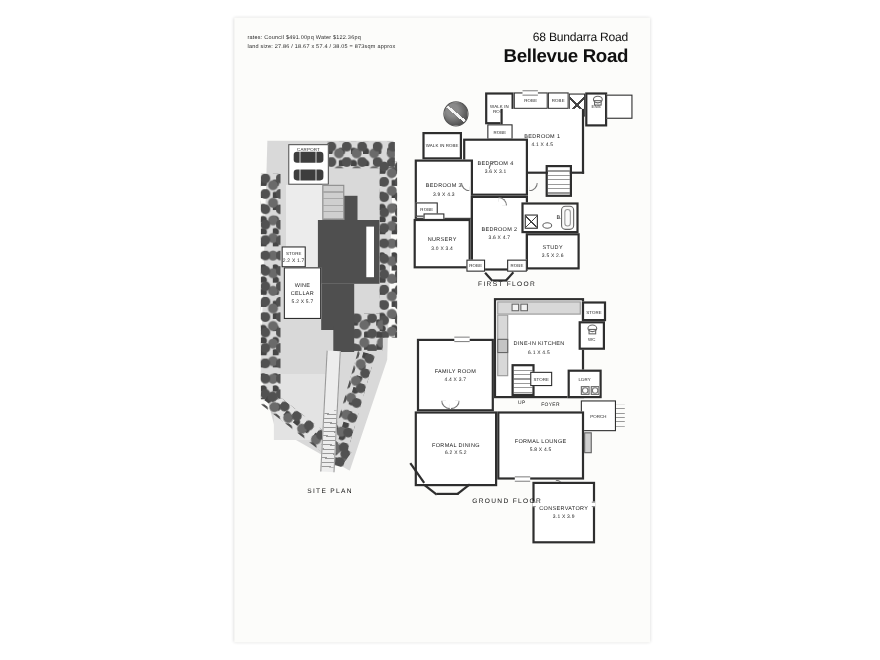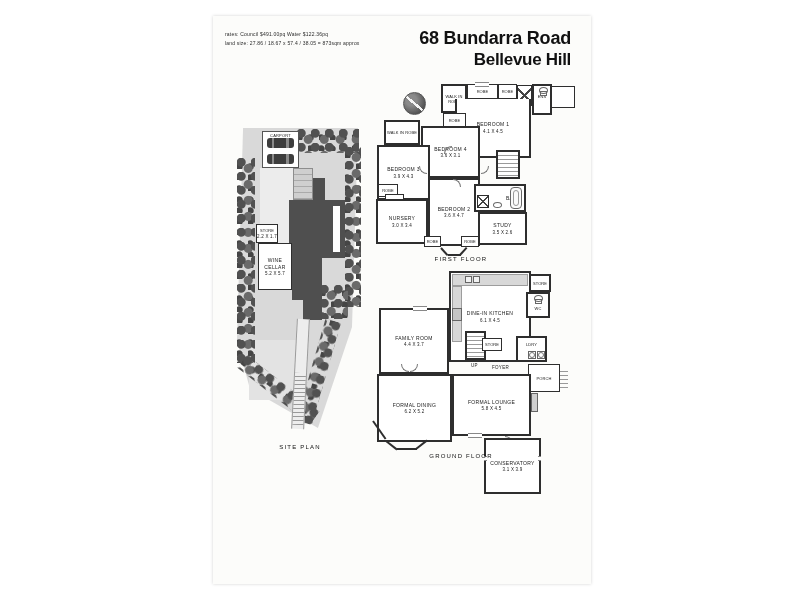--- a/index.html
+++ b/index.html
@@ -2,21 +2,21 @@
 <html><head>
 <meta charset="utf-8">
 <style>
   html,body{margin:0;padding:0;background:#ffffff;width:800px;height:600px;overflow:hidden;
     font-family:"Liberation Sans", sans-serif;}
   .page{position:absolute;left:213px;top:16px;width:378px;height:568px;background:#fcfcfa;
     box-shadow:0 0 3px rgba(0,0,0,.18);}
   
   .meta{position:absolute;left:12px;top:14px;font-size:5px;color:#2a2a2a;line-height:1.7;letter-spacing:.2px;}
   .addr{position:absolute;right:20px;top:12px;text-align:right;color:#111;}
-  .addr1{font-size:18px;font-weight:700;letter-spacing:-.2px;}
+  .addr1{font-size:11px;font-weight:400;letter-spacing:-.2px;}
   .addr2{font-size:17px;font-weight:800;letter-spacing:-.3px;margin-top:1px;}
   
   .room{position:absolute;border:2px solid #2e2e2e;background:#ffffff;display:flex;flex-direction:column;
     align-items:center;justify-content:center;text-align:center;box-sizing:border-box;}
   .room.thin{border-width:1px;}
   .rl{font-size:5px;color:#1a1a1a;letter-spacing:.3px;line-height:1.25;}
   .rd{font-size:4.5px;color:#1a1a1a;letter-spacing:.2px;margin-top:1px;}
   .tiny .rl{font-size:4px;letter-spacing:.1px;}
   .plan-title{position:absolute;font-size:6px;color:#111;letter-spacing:1.2px;text-align:center;width:100px;}
   .flabel{position:absolute;font-size:4.5px;color:#1a1a1a;letter-spacing:.3px;}
@@ -71,21 +71,21 @@
 <body>
 
 <div class="page">
 
   <div class="meta">
     <div>rates: Council $491.00pq   Water $122.36pq</div>
     <div>land size: 27.86 / 18.67 x 57.4 / 38.05 = 873sqm approx</div>
   </div>
   <div class="addr">
     <div class="addr1">68 Bundarra Road</div>
-    <div class="addr2">Bellevue Hill</div>
+    <div class="addr2">Bellevue Road</div>
   </div>
 
   <div class="site">
     <div class="site-base"></div>
     <div class="patch" style="left:25px;top:43px;width:33px;height:77px;"></div>
     <div class="patch" style="left:14px;top:215px;width:50px;height:60px;background:#e3e3e3;"></div>
 
     <div class="hedge" style="left:62px;top:4px;width:62px;height:24px;"></div>
     <div class="hedge" style="left:2px;top:33px;width:18px;height:205px;"></div>
     <div class="hedge" style="left:12px;top:230px;width:92px;height:16px;transform:rotate(38deg);transform-origin:left top;"></div>

